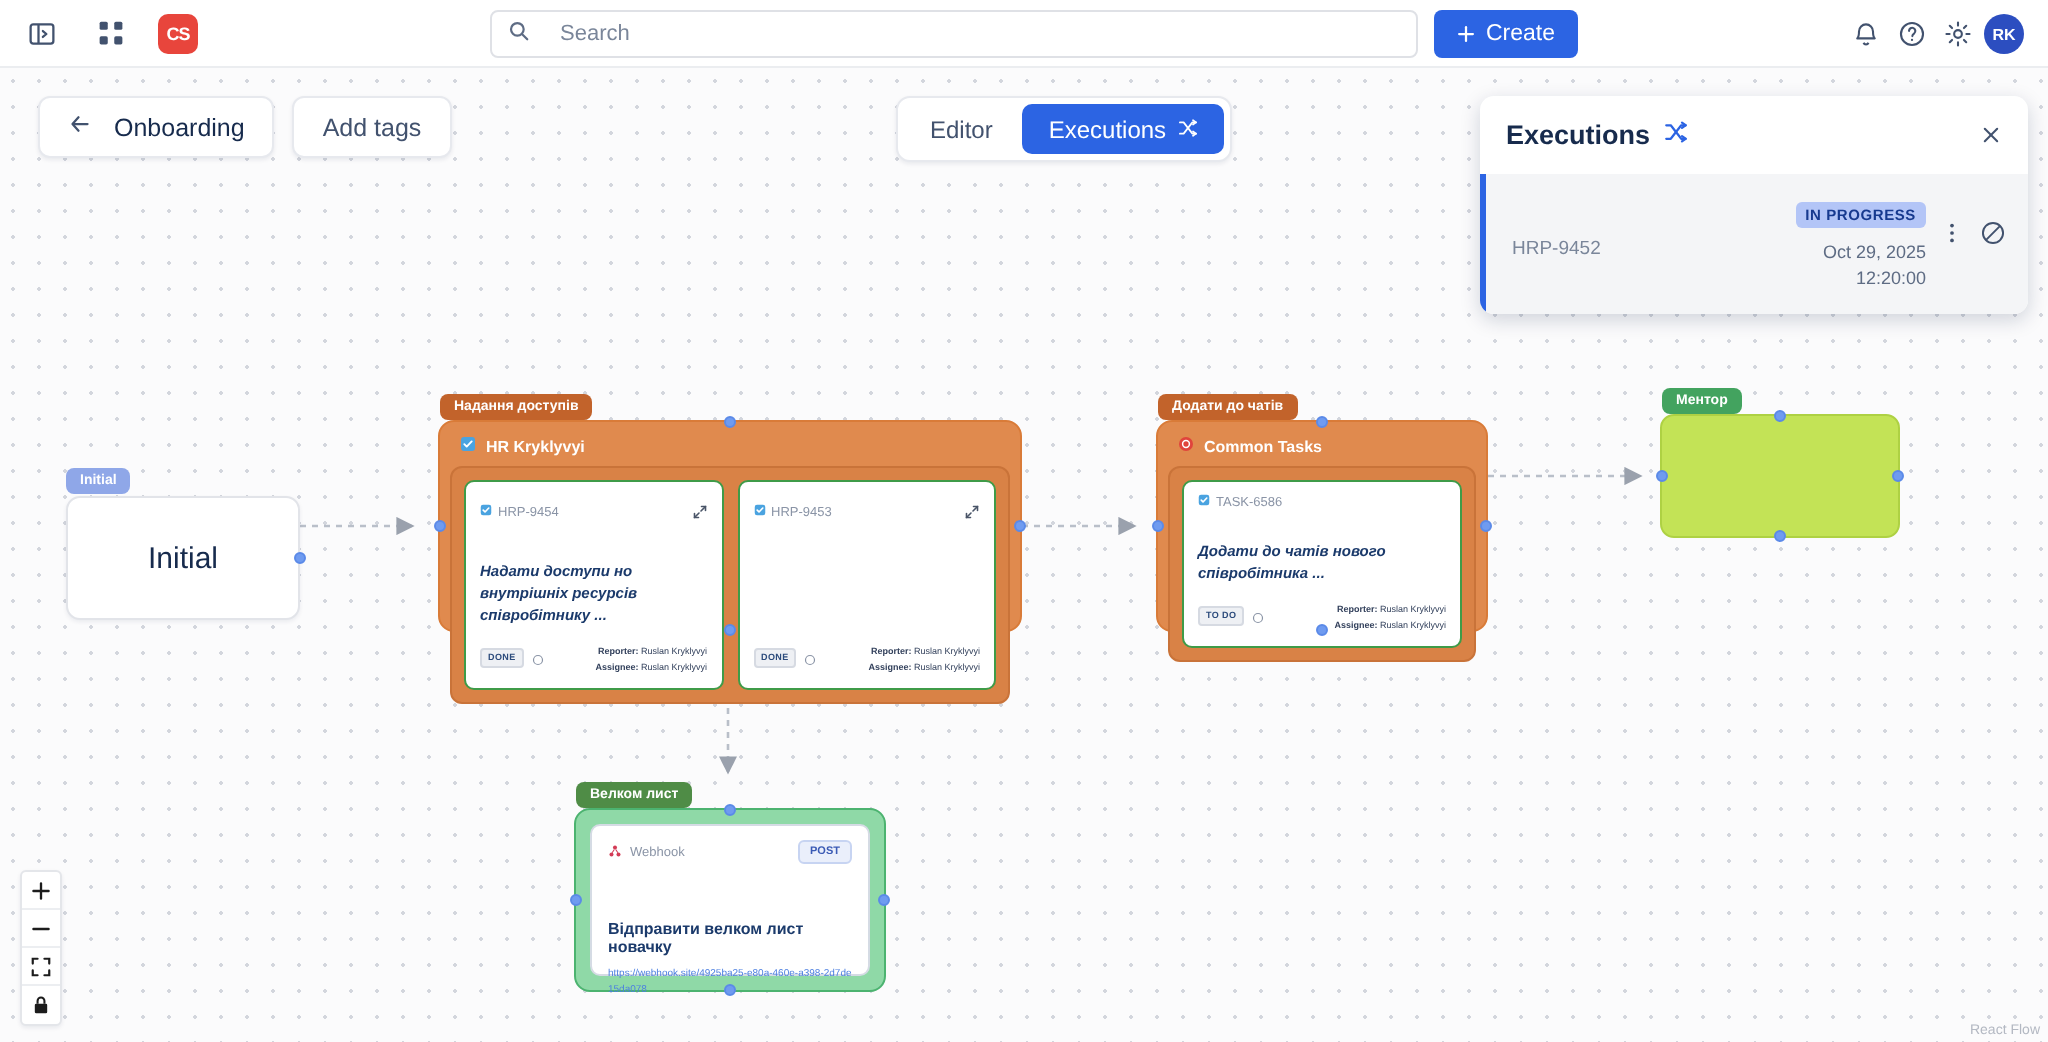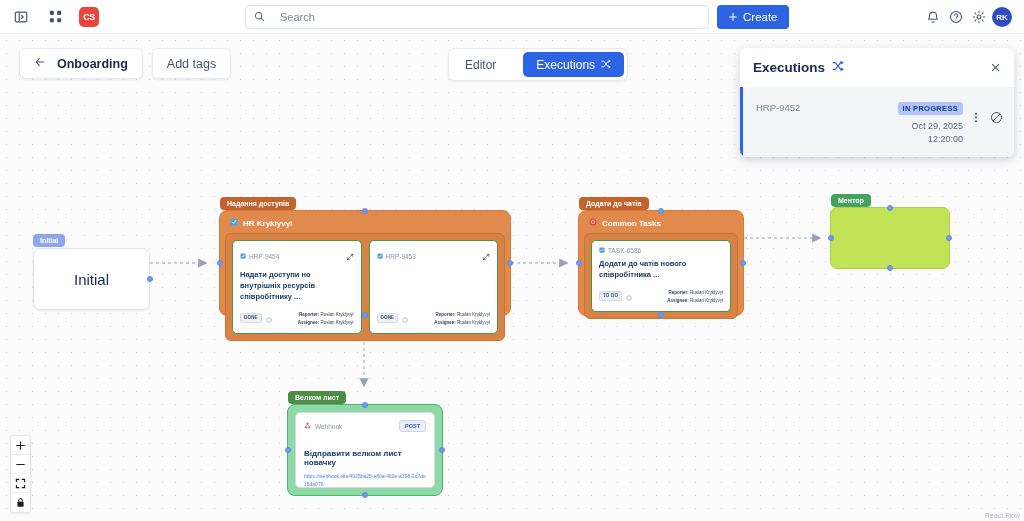--- a/index.html
+++ b/index.html
@@ -61,27 +61,27 @@
   }
 
   
   .tb-left { position: absolute; left: 19px; top: 14px; display: flex; gap: 9px; z-index: 20; }
   .tb-pill {
     background: #fff; border: 1px solid #e7e9ee; border-radius: 6px;
     height: 31px; display: flex; align-items: center; gap: 11px;
     padding: 0 14px; font-size: 12.5px; color: #172b4d; cursor: pointer;
     box-shadow: 0 1px 2px rgba(9,30,66,.08);
   }
-  .tb-pill.strong { font-weight: 700; }
+  .tb-pill.strong { font-weight: 400; }
   .tb-pill.muted { color: #42526e; }
 
   .tabs {
     position: absolute; left: 448px; top: 14px; z-index: 20;
     background: #fff; border: 1px solid #e7e9ee; border-radius: 7px;
-    padding: 3px; display: flex; gap: 14px;
+    padding: 3px; display: flex; gap: 2px;
     box-shadow: 0 1px 2px rgba(9,30,66,.08);
   }
   .tab {
     height: 25px; padding: 0 13px; border-radius: 5px; font-size: 12px;
     display: flex; align-items: center; gap: 6px; color: #42526e; cursor: pointer;
   }
   .tab.active { background: #2c64e3; color: #fff; }
 
   
   .exec-panel {
@@ -94,21 +94,21 @@
     padding: 0 13px; justify-content: space-between;
   }
   .exec-title { font-size: 13.5px; font-weight: 700; color: #172b4d;
     display: flex; align-items: center; gap: 7px; }
   .exec-close { color: #42526e; cursor: pointer; font-size: 14px; line-height: 1; }
   .exec-row {
     display: flex; align-items: flex-start; gap: 8px; padding: 10px 11px 11px 13px;
     border-left: 3px solid #2c64e3; background: #f4f5f7;
   }
   .exec-name { font-size: 11.5px; font-weight: 700; color: #172b4d; line-height: 1.33; }
-  .exec-key { font-size: 9.5px; color: #7a869a; margin-top: 5px; }
+  .exec-key { font-size: 9.5px; color: #7a869a; margin-top: 22px; }
   .exec-meta { margin-left: auto; text-align: right; }
   .badge-prog {
     display: inline-block; background: #b3c5f7; color: #173a8f;
     font-size: 7.5px; font-weight: 700; letter-spacing: .3px;
     padding: 2px 5px; border-radius: 3px;
   }
   .exec-date { font-size: 9px; color: #5e6c84; margin-top: 5px; line-height: 1.45; }
   .exec-acts { display: flex; align-items: center; gap: 9px; padding-top: 13px; }
   .exec-acts span { color: #42526e; cursor: pointer; }
 
@@ -143,21 +143,21 @@
   }
 
   .card {
     background: #fff; border: 1.5px solid #3f9b48; border-radius: 5px;
     padding: 6px 7px; position: relative; flex: 1; display: flex; flex-direction: column;
   }
   .card-top { display: flex; align-items: center; justify-content: space-between; }
   .card-key { font-size: 6.5px; color: #8a94a6; display: flex; align-items: center; gap: 3px; }
   .card-title {
     font-size: 7.5px; font-weight: 700; color: #1b3a6b;
-    line-height: 1.45; margin-top: 5px;
+    line-height: 1.45; margin-top: 16px; font-style: italic;
   }
   .card-bottom {
     margin-top: auto; display: flex; align-items: flex-end;
     justify-content: space-between; padding-top: 6px;
   }
   .badge-s {
     font-size: 4.5px; font-weight: 700; color: #2c4b7c; background: #eef0f4;
     border: 1px solid #d6dae2; border-radius: 2px; padding: 1.5px 3px; letter-spacing: .2px;
   }
   .badge-row { display: flex; align-items: center; gap: 4px; }
@@ -172,21 +172,21 @@
   .webhook-card {
     width: 100%; height: 100%; background: #fff; border: 1px solid #d5dbe4;
     border-radius: 5px; padding: 7px 8px;
   }
   .wh-top { display: flex; align-items: center; justify-content: space-between; }
   .wh-name { font-size: 6.5px; color: #8a94a6; display: flex; align-items: center; gap: 4px; }
   .wh-post {
     font-size: 5.5px; font-weight: 700; color: #3b5bb5; background: #eaeffb;
     border: 1px solid #c7d4f2; border-radius: 3px; padding: 2px 5px;
   }
-  .wh-title { font-size: 8px; font-weight: 700; color: #1b3a6b; margin-top: 17px; }
+  .wh-title { font-size: 8px; font-weight: 700; color: #1b3a6b; margin-top: 28px; }
   .wh-url { font-size: 5px; color: #4c7fe0; margin-top: 5px; line-height: 1.6; word-break: break-all; }
 
   .mentor-node {
     width: 120px; height: 62px; background: #c3e356; border: 1.5px solid #aed143;
     border-radius: 7px;
   }
 
   
   .h {
     position: absolute; width: 6px; height: 6px; border-radius: 50%;

